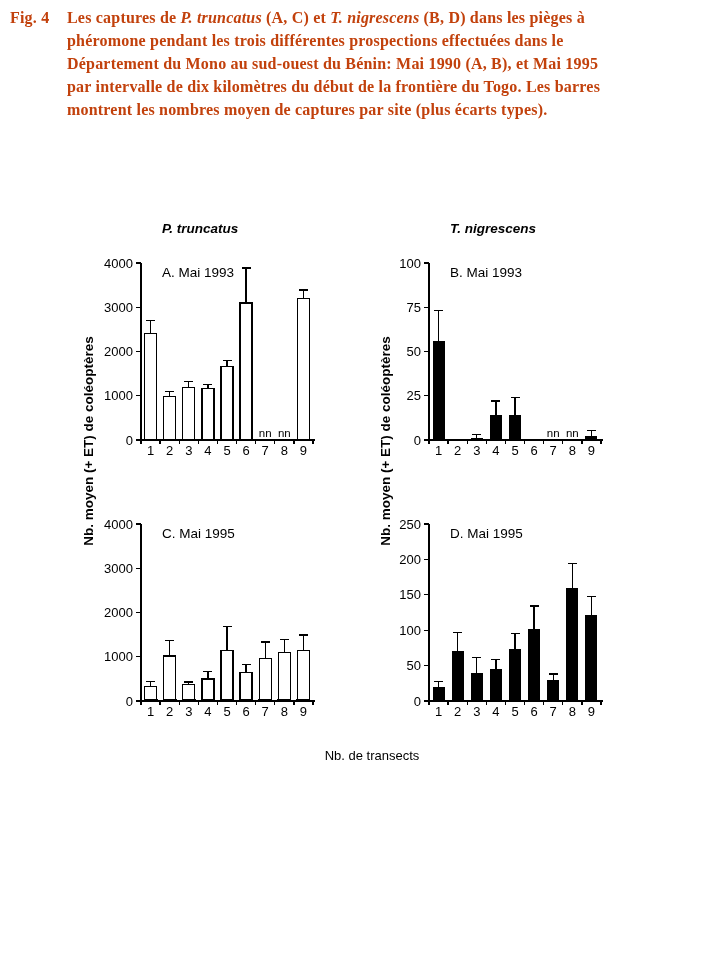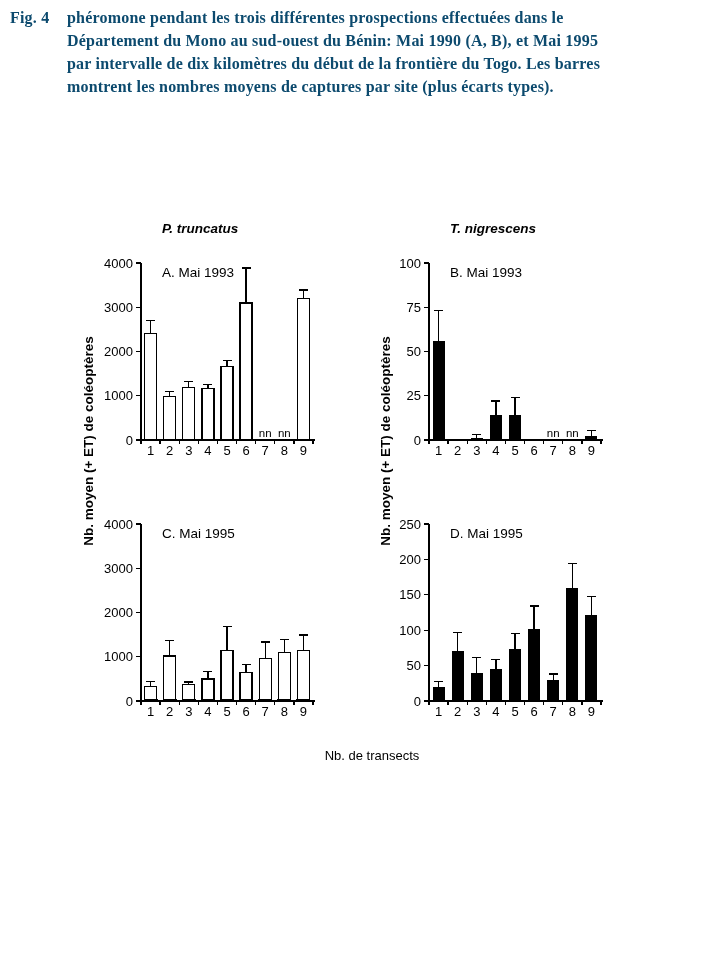--- a/index.html
+++ b/index.html
@@ -1,41 +1,42 @@
 <!DOCTYPE html>
 <html><head>
 <meta charset="utf-8">
 <style>
   html,body{margin:0;padding:0;background:#ffffff;}
   #page{
     position:relative;width:719px;height:959px;background:#ffffff;
-    overflow:hidden;color:#0c4a6e;font-family:"Liberation Sans",sans-serif;
+    overflow:hidden;color:#c2410c;font-family:"Liberation Sans",sans-serif;
   }
   #caption{
     position:absolute;left:10px;top:6px;display:flex;
     font-family:"Liberation Serif",serif;font-weight:bold;
     font-size:16px;line-height:23px;letter-spacing:0.2px;
   }
   #fig-label{flex:none;width:57px;}
   .caption-line{white-space:nowrap;}
   .caption-line .it{font-style:italic;}
   #charts-svg{position:absolute;left:0;top:0;}
   #charts-svg text{font-family:"Liberation Sans",sans-serif;}
 </style>
 </head>
 <body>
 
 <div id="page">
   <div id="caption">
     <div id="fig-label">Fig. 4</div>
     <div id="caption-body">
+        <div class="caption-line"><span>Les captures de </span><span class="it">P. truncatus</span><span> (A, C) et </span><span class="it">T. nigrescens</span><span> (B, D) dans les pièges à</span></div>
         <div class="caption-line"><span>phéromone pendant les trois différentes prospections effectuées dans le</span></div>
         <div class="caption-line"><span>Département du Mono au sud-ouest du Bénin: Mai 1990 (A, B), et Mai 1995</span></div>
         <div class="caption-line"><span>par intervalle de dix kilomètres du début de la frontière du Togo. Les barres</span></div>
-        <div class="caption-line"><span>montrent les nombres moyens de captures par site (plus écarts types).</span></div>
+        <div class="caption-line"><span>montrent les nombres moyen de captures par site (plus écarts types).</span></div>
       </div>
   </div>
   <svg id="charts-svg" width="719" height="959" viewBox="0 0 719 959" xmlns="http://www.w3.org/2000/svg">
       <line x1="141" y1="440" x2="141" y2="263" stroke="#000000" stroke-width="1.5" shape-rendering="crispEdges"></line>
       <line x1="141" y1="440" x2="315" y2="440" stroke="#000000" stroke-width="1.5" shape-rendering="crispEdges"></line>
       <line x1="136" y1="440" x2="141" y2="440" stroke="#000000" stroke-width="1.3" shape-rendering="crispEdges"></line>
       <text x="133" y="444.5" font-size="13" text-anchor="end" fill="#000000">0</text>
       <line x1="136" y1="395.75" x2="141" y2="395.75" stroke="#000000" stroke-width="1.3" shape-rendering="crispEdges"></line>
       <text x="133" y="400.25" font-size="13" text-anchor="end" fill="#000000">1000</text>
       <line x1="136" y1="351.5" x2="141" y2="351.5" stroke="#000000" stroke-width="1.3" shape-rendering="crispEdges"></line>

